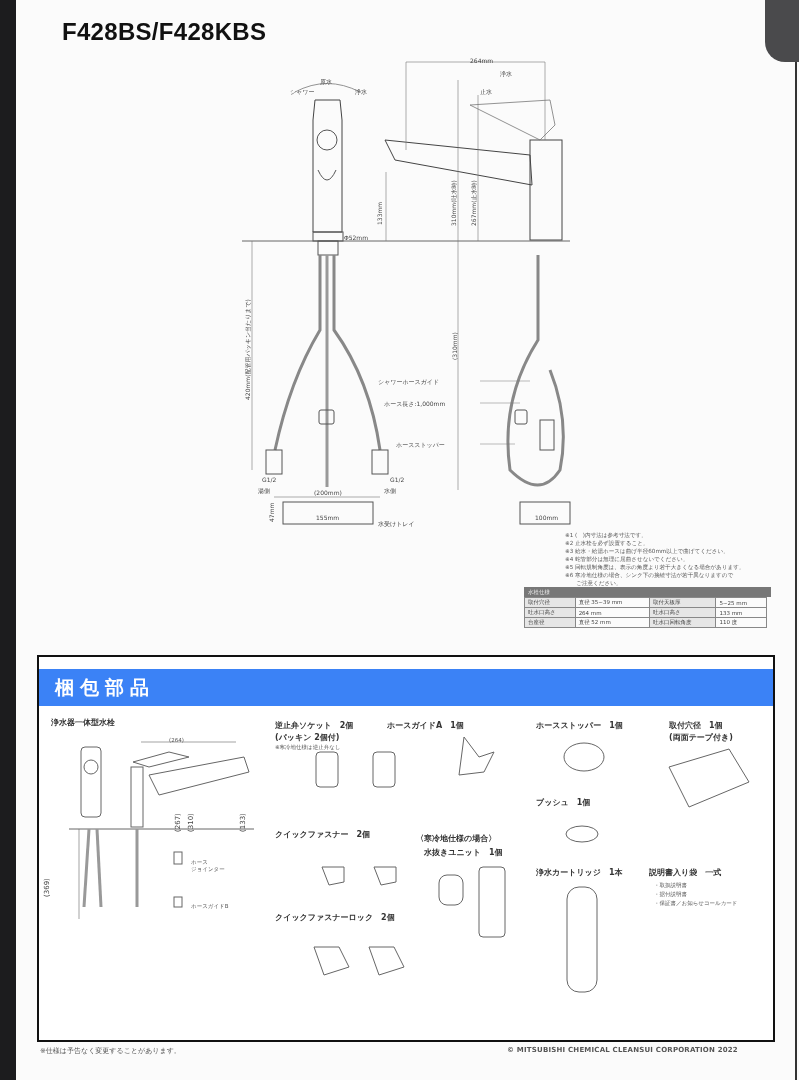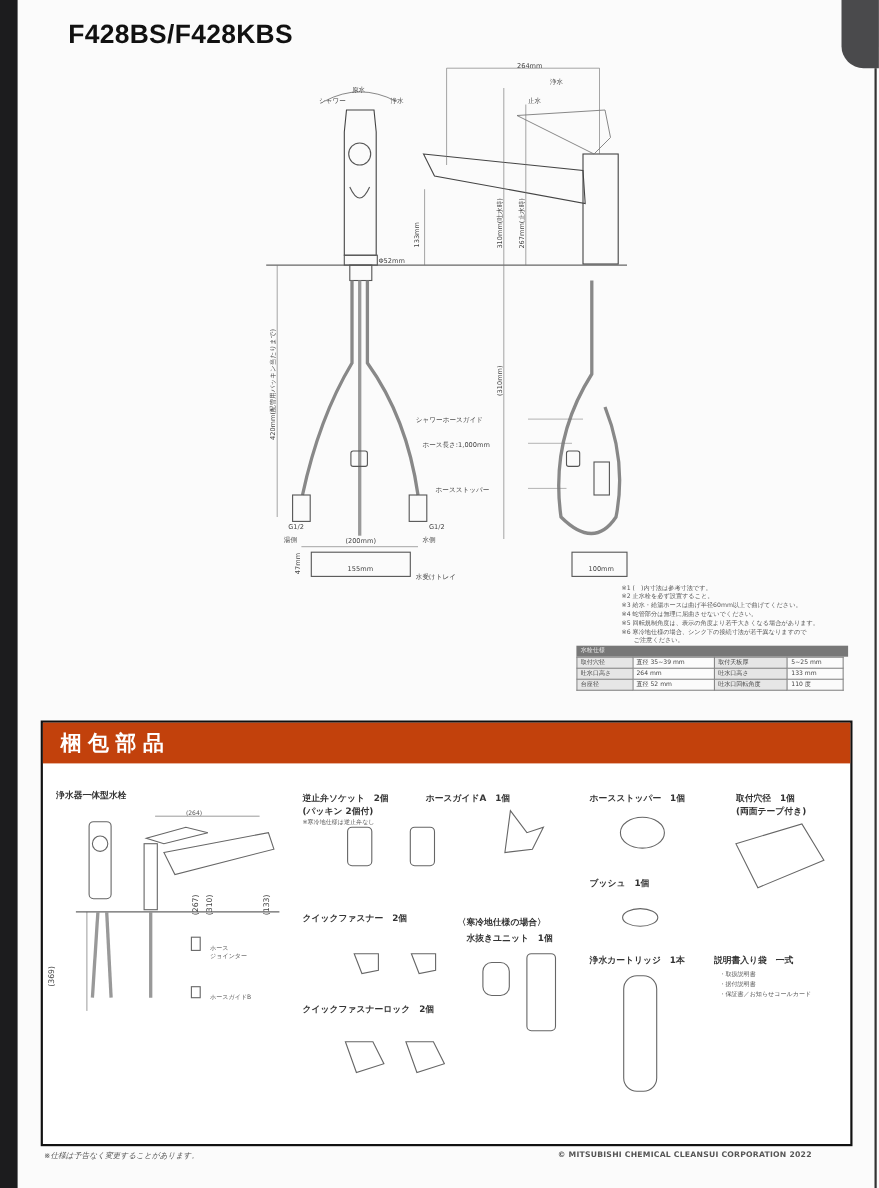--- a/index.html
+++ b/index.html
@@ -10,25 +10,25 @@
   .title{position:absolute;left:62px;top:18px;font-family:"Liberation Sans",sans-serif;font-weight:bold;font-size:24px;letter-spacing:0.3px;color:#111;}
   .lbl{position:absolute;font-size:6px;color:#444;white-space:nowrap;}
   .vlbl{position:absolute;font-size:6px;color:#444;white-space:nowrap;transform:rotate(-90deg);transform-origin:left top;}
   svg{position:absolute;left:0;top:0;}
   .notes{position:absolute;left:565px;top:531px;font-size:5.6px;line-height:8px;color:#555;}
   .spec{position:absolute;left:524px;top:597px;width:243px;border-collapse:collapse;font-size:5.5px;color:#444;}
   .spec-head{background:#777;color:#eee;height:10px;padding-left:4px;font-size:5.5px;line-height:10px;}
   .spec td{border:1px solid #888;height:9px;padding:0 3px;}
   .spec td.k{background:#e6e6e6;}
   .parts-box{position:absolute;left:37px;top:655px;width:734px;height:383px;border:2px solid #111;background:#fff;}
-  .parts-head{position:absolute;left:0;top:0;width:734px;height:37px;background:#c2410c;}
+  .parts-head{position:absolute;left:0;top:12px;width:734px;height:37px;background:#3b82f6;}
   .parts-title{position:absolute;left:16px;top:6px;color:#fff;font-size:19px;letter-spacing:6px;font-weight:bold;}
   .ptext{position:absolute;font-size:8px;font-weight:bold;color:#333;white-space:nowrap;}
   .psub{position:absolute;font-size:5.5px;color:#555;white-space:nowrap;}
-  .foot-l{position:absolute;left:40px;top:1046px;font-size:7px;color:#555;font-style:italic;}
+  .foot-l{position:absolute;left:40px;top:1046px;font-size:7px;color:#555;}
   .foot-r{position:absolute;left:507px;top:1046px;font-size:7px;color:#555;letter-spacing:0.2px;font-weight:bold;}
 </style>
 </head>
 <body>
 
 <div class="left-strip"></div>
 <div class="right-tab"></div>
 <div class="right-line"></div>
 
 <div class="title">F428BS/F428KBS</div>

